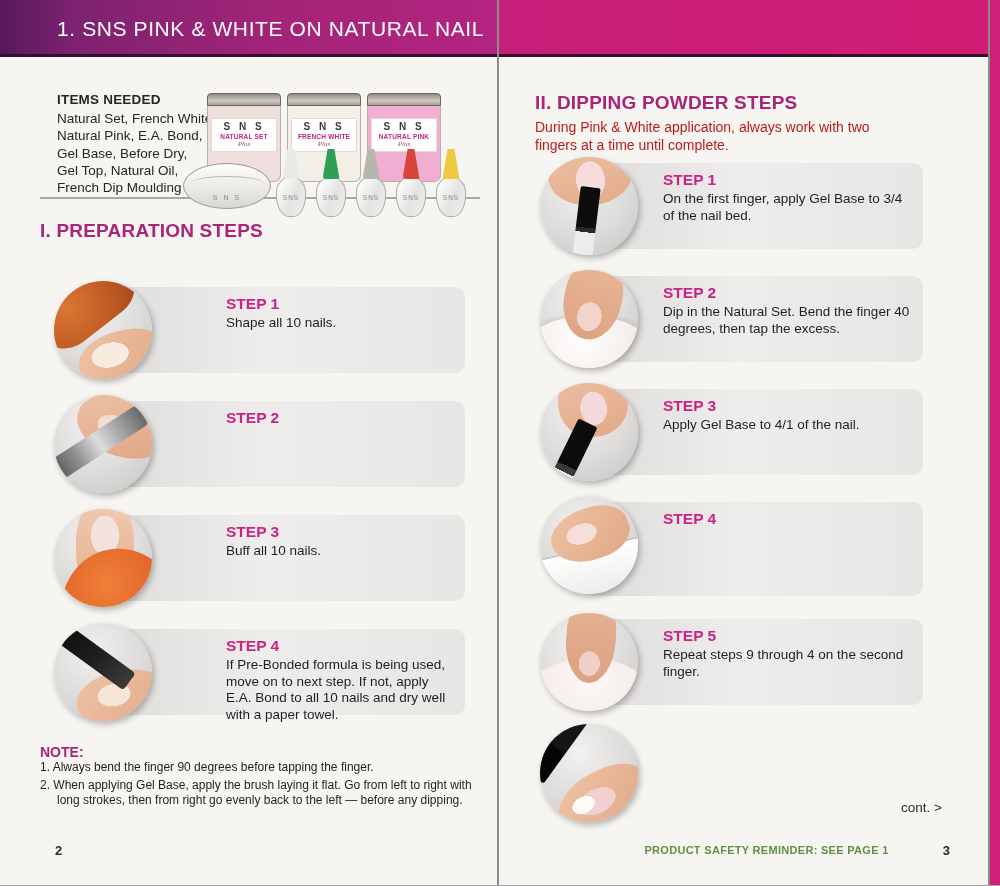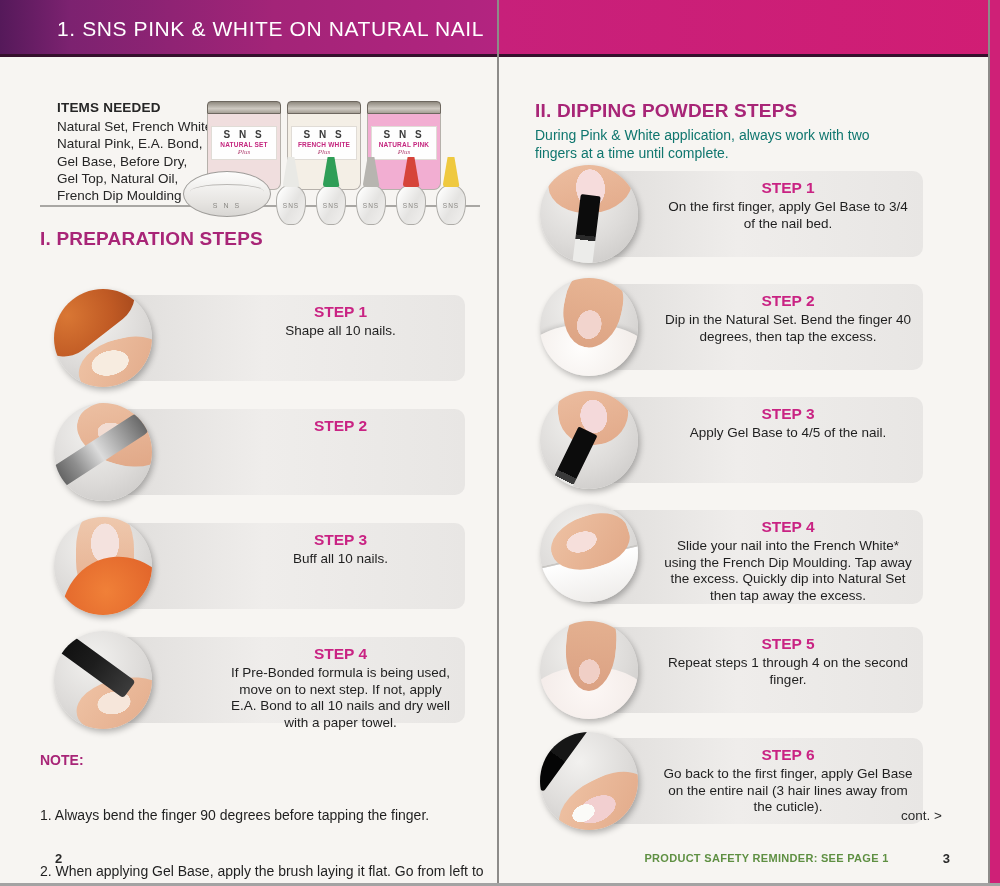--- a/index.html
+++ b/index.html
@@ -1,36 +1,36 @@
 <!DOCTYPE html>
 <html><head>
 <meta charset="utf-8">
 <style>
   html,body{margin:0;padding:0;background:#444;}
   *{box-sizing:border-box;}
   .sheet{
     position:relative;width:1000px;height:886px;margin:0 auto;
     background:#f7f5f2;overflow:hidden;
     font-family:"Liberation Sans",sans-serif;color:#222;
-    border-bottom:3px solid #a3a3a3;
+    border-bottom:1px solid #a3a3a3;
   }
   
   .header{position:absolute;left:0;top:0;width:1000px;height:60px;}
   .header-half{position:absolute;top:0;height:57px;border-bottom:3px solid #35102c;}
   .header-left-bg{left:0;width:498px;background:linear-gradient(90deg,#55195a 0%,#7c2270 14%,#a32478 55%,#b32480 100%);}
   .header-right-bg{left:498px;width:502px;background:linear-gradient(90deg,#c7207a 0%,#d11d74 100%);}
   .header-title{
     position:absolute;left:57px;top:0;height:57px;line-height:57px;
     color:#fff;font-size:21px;font-weight:500;letter-spacing:.6px;white-space:nowrap;
   }
   
   .divider-v{position:absolute;left:497px;top:0;width:2px;height:886px;background:#8d8b89;z-index:30;}
   .edge-line{position:absolute;left:988px;top:0;width:2px;height:886px;background:#8d8b89;z-index:30;}
   .edge-strip{position:absolute;left:990px;top:0;width:10px;height:886px;background:#cf2077;z-index:29;}
-  .page{position:absolute;top:60px;height:826px;padding-left:20px;}
+  .page{position:absolute;top:52px;height:826px;padding-left:20px;}
   .page-left{left:0;width:497px;}
   .page-right{left:499px;width:495px;}
   
   .items-needed{position:absolute;left:57px;top:40px;width:160px;}
   .items-heading{font-size:13.5px;font-weight:600;color:#262626;margin-bottom:3px;letter-spacing:.2px;}
   .items-line{font-size:13.5px;color:#262626;line-height:1.28;}
   
   .products{position:absolute;left:145px;top:33px;width:340px;height:205px;}
   .shelf-line{position:absolute;left:40px;top:145px;width:440px;height:2px;background:#a9a7a4;z-index:1;}
   .jar{position:absolute;width:74px;z-index:2;}
@@ -49,39 +49,38 @@
   .bottles{position:absolute;left:128px;top:64px;display:flex;gap:4px;z-index:2;}
   .bottle{width:36px;height:72px;position:relative;}
   .cap{width:17px;height:30px;margin:0 auto;clip-path:polygon(30% 0,70% 0,100% 100%,0 100%);border-radius:3px;}
   .bottle-body{width:30px;height:40px;margin:-2px auto 0;border:1px solid #aeaca8;
     border-radius:45% 45% 42% 42% / 38% 38% 55% 55%;
     background:linear-gradient(120deg,#fbfbfa 15%,#e4e3e1 55%,#f2f1ef);
     display:flex;align-items:center;justify-content:center;}
   .bottle-text{font-size:6.5px;letter-spacing:1px;color:#8a8884;}
   
   .section-heading{position:absolute;font-size:19px;font-weight:800;color:#a82577;letter-spacing:.2px;}
-  .section-intro{position:absolute;font-size:14px;color:#0f766e;line-height:1.3;}
+  .section-intro{position:absolute;font-size:14px;color:#b91c1c;line-height:1.3;}
   .pl-heading{left:40px;top:168px;}
   .pl-intro{left:40px;top:194px;width:425px;}
   .pr-heading{left:36px;top:40px;}
   .pr-intro{left:36px;top:66px;width:350px;}
   
   .steps{position:absolute;}
   .steps-left{left:40px;top:228px;width:425px;}
   .steps-right{left:36px;top:104px;width:388px;}
   .step{position:relative;height:100px;margin-bottom:14px;}
   .steps-right .step{margin-bottom:13px;}
   .steps-right .step.h-tall{height:108px;margin-bottom:9px;}
   .steps-right .step.m-11{margin-bottom:11px;}
   .step:last-child{margin-bottom:0;}
   .step-band{
     position:absolute;left:58px;right:0;top:7px;bottom:7px;border-radius:10px;
     background:linear-gradient(90deg,#dedcda 0%,#efedeb 45%,#e8e6e4 100%);
     padding:8px 10px 6px 128px;
-    text-align:center;
   }
   .steps-right .step-band{left:50px;padding-left:78px;}
   .step-title{font-size:15.5px;font-weight:800;color:#c92383;margin-bottom:2px;}
   .step-text{font-size:13.5px;color:#1f1f1f;line-height:1.24;}
   
   .photo{
     position:absolute;top:1px;width:98px;height:98px;border-radius:50%;overflow:hidden;
     background:radial-gradient(circle at 40% 30%,#f2f1ef 0%,#dddbd9 55%,#c6c4c2 100%);
     box-shadow:2px 3px 6px rgba(0,0,0,.28);z-index:5;
   }
@@ -135,21 +134,21 @@
   [data-photo="dip-powder-2"]::after{width:50px;height:88px;border-radius:45% 45% 50% 50%;left:26px;top:-18px;transform:rotate(4deg);z-index:2;
     background:radial-gradient(ellipse 19px 22px at 50% 78%,#f0cfc6 0 55%,rgba(0,0,0,0) 56%),linear-gradient(180deg,#e6b493,#dba183);}
   
   [data-photo="gel-brush-3"]::before{width:26px;height:82px;left:4px;top:-22px;transform:rotate(36deg);border-radius:3px;z-index:2;
     background:linear-gradient(180deg,#161616 0 55%,#050505 55% 100%);}
   [data-photo="gel-brush-3"]::after{width:98px;height:60px;border-radius:50% 44% 44% 50%;right:-16px;bottom:-8px;transform:rotate(-26deg);
     background:radial-gradient(ellipse 20px 14px at 28% 42%,#fbfbf8 0 58%,rgba(0,0,0,0) 59%),radial-gradient(ellipse 36px 22px at 42% 46%,#f2cfd0 0 55%,rgba(0,0,0,0) 56%),linear-gradient(140deg,#efc3a5,#e0a685);}
   
   .note{position:absolute;left:40px;top:692px;width:448px;}
   .note-heading{font-size:14px;font-weight:800;color:#a82577;margin-bottom:0;}
-  .note-item{font-size:14px;color:#1f1f1f;line-height:1.3;padding-left:17px;text-indent:-17px;margin-bottom:2px;margin-top:38px;}
+  .note-item{font-size:12px;color:#1f1f1f;line-height:1.3;padding-left:17px;text-indent:-17px;margin-bottom:2px;}
   .page-num{position:absolute;bottom:20px;font-size:13px;font-weight:700;color:#2a2a2a;}
   .pn-left{left:55px;}
   .pn-right{right:44px;}
   .cont{position:absolute;right:52px;top:748px;font-size:13.5px;color:#2a2a2a;}
   .footer-note{position:absolute;left:0;right:0;bottom:22px;text-align:center;padding-left:40px;
     font-size:11px;font-weight:700;color:#5f9043;letter-spacing:.3px;}
 </style>
 </head>
 <body>
 
@@ -300,43 +299,38 @@
       <div class="step">
         <div class="step-band">
           <div class="step-title">STEP 2</div>
           <div class="step-text">Dip in the Natural Set. Bend the finger 40 degrees, then tap the excess.</div>
         </div>
         <div class="photo" data-photo="dip-powder"></div>
       </div>
       <div class="step">
         <div class="step-band">
           <div class="step-title">STEP 3</div>
-          <div class="step-text">Apply Gel Base to 4/5 of the nail.</div>
+          <div class="step-text">Apply Gel Base to 4/1 of the nail.</div>
         </div>
         <div class="photo" data-photo="gel-brush-2"></div>
       </div>
       <div class="step h-tall">
         <div class="step-band">
           <div class="step-title">STEP 4</div>
-          <div class="step-text">Slide your nail into the French White* using the French Dip Moulding. Tap away the excess. Quickly dip into Natural Set then tap away the excess.</div>
         </div>
         <div class="photo" data-photo="moulding-slide"></div>
       </div>
       <div class="step m-11">
         <div class="step-band">
           <div class="step-title">STEP 5</div>
-          <div class="step-text">Repeat steps 1 through 4 on the second finger.</div>
+          <div class="step-text">Repeat steps 9 through 4 on the second finger.</div>
         </div>
         <div class="photo" data-photo="dip-powder-2"></div>
       </div>
       <div class="step">
-        <div class="step-band">
-          <div class="step-title">STEP 6</div>
-          <div class="step-text">Go back to the first finger, apply Gel Base on the entire nail (3 hair lines away from the cuticle).</div>
-        </div>
         <div class="photo" data-photo="gel-brush-3"></div>
       </div>
     </div>
 
     <div class="cont">cont. &gt;</div>
     <div class="footer-note">PRODUCT SAFETY REMINDER: SEE PAGE 1</div>
     <div class="page-num pn-right">3</div>
   </div>
 
   <div class="divider-v"></div>

